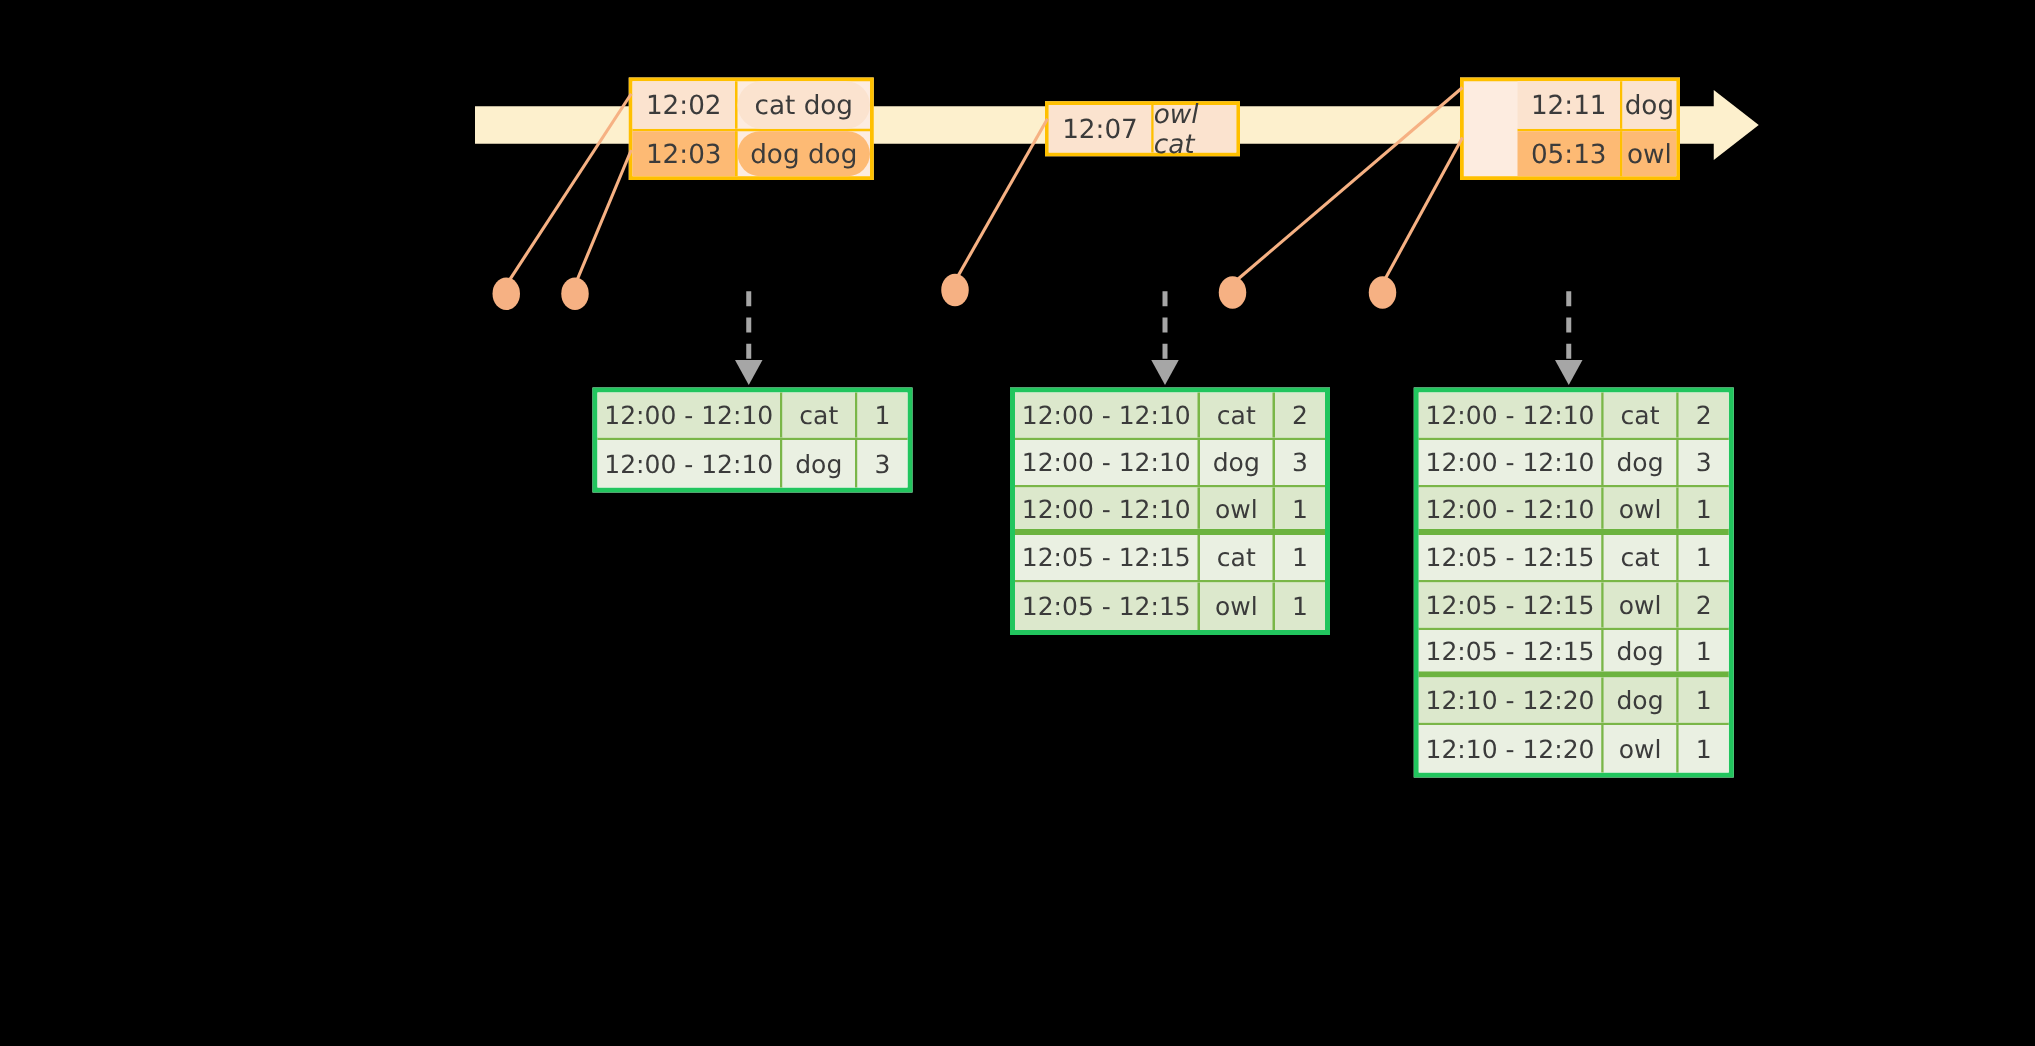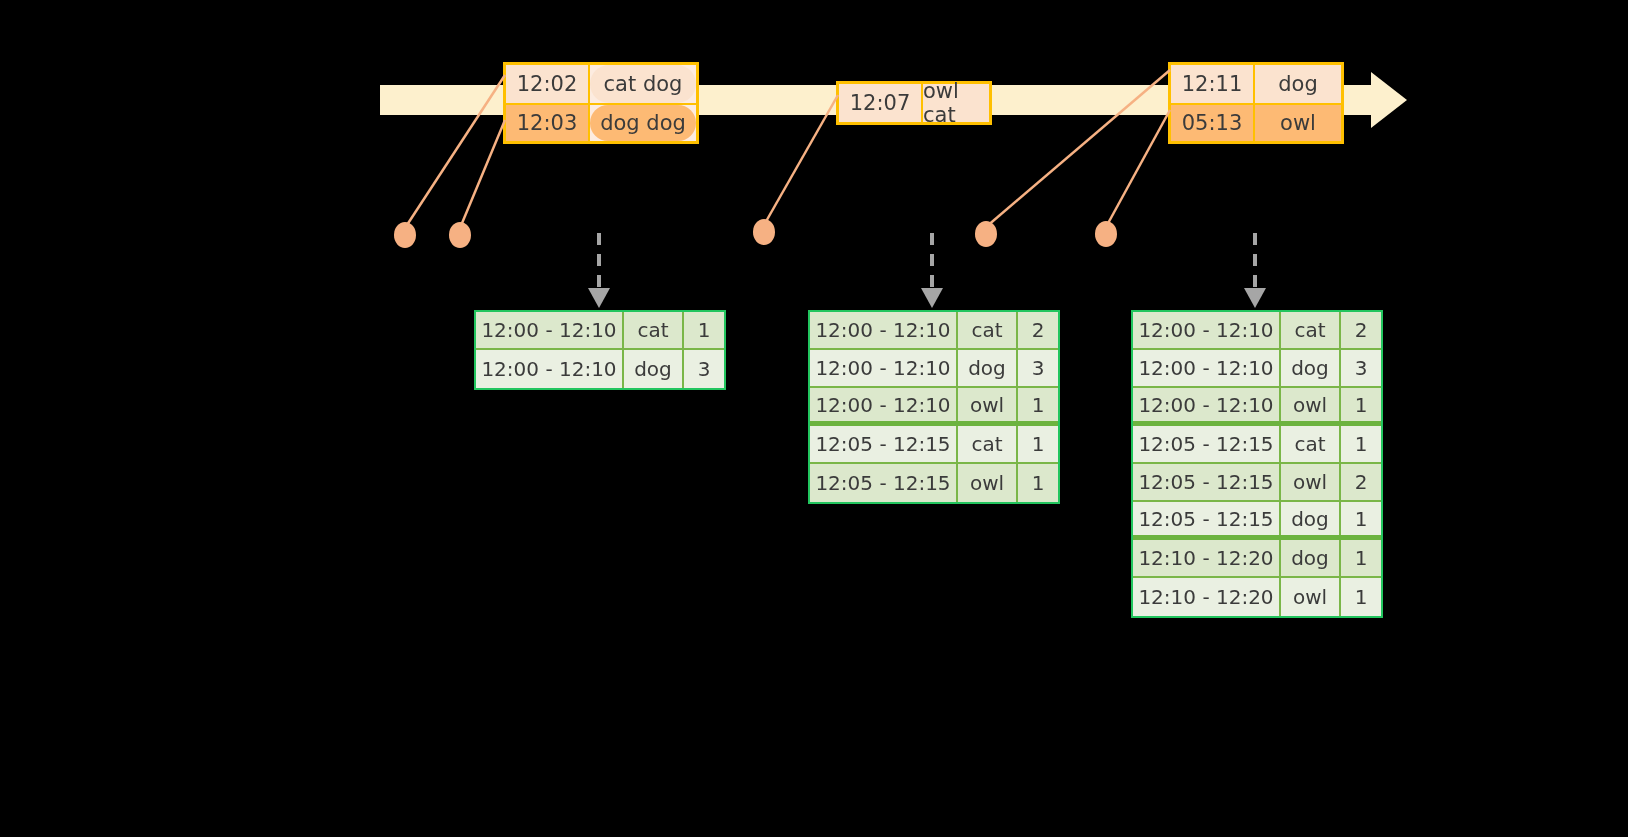--- a/index.html
+++ b/index.html
@@ -40,28 +40,28 @@
     display:flex;align-items:center;justify-content:center;
     font-size:21px;color:#3b3b3b;background:#fbe3cf;
     box-sizing:border-box;
   }
   .evt-cell.time{width:84px;border-right:2px solid #ffc000;}
   .evt-cell.words{flex:1;}
 
   #evt-a{left:503px;top:62px;width:196px;}
   #evt-a .evt-cell.words{width:110px;border-radius:19px;}
   #evt-b{left:836px;top:81px;width:156px;}
-  #evt-b .evt-cell.words{width:110px;}
-  #evt-c{left:1168px;top:62px;width:176px;}
+  #evt-b .evt-cell.words{width:110px;font-style:italic;}
+  #evt-c{left:1168px;top:62px;width:176px;padding-left:43px;}
   #evt-c .evt-cell.words{width:90px;}
 
   
   .table{
     position:absolute;
-    border:2px solid #22c55e;
+    border:4px solid #22c55e;
     box-sizing:border-box;
     background:#ffffff;
   }
   .trow{
     display:flex;
     height:38px;
     box-sizing:border-box;
     border-bottom:2px solid #7ab648;
   }
   .trow:last-child{border-bottom:none;}

